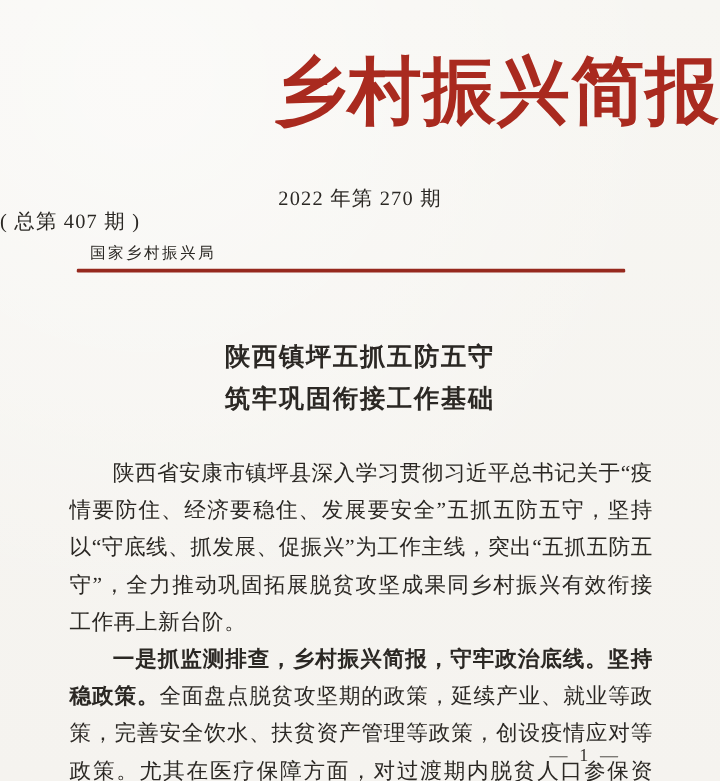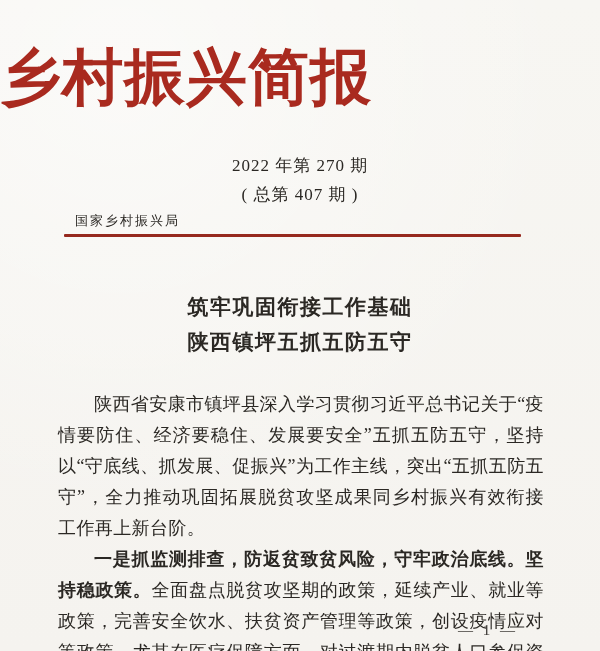--- a/index.html
+++ b/index.html
@@ -16,37 +16,37 @@
       radial-gradient(circle at 20% 10%, rgba(255,255,255,0.5), rgba(255,255,255,0) 60%),
       linear-gradient(180deg, #f7f6f2 0%, #f5f3ef 100%);
     font-family: "Liberation Serif", "DejaVu Serif", serif;
     color: var(--ink, #26231f);
     overflow: hidden;
     box-sizing: border-box;
   }
   .masthead {
     margin: 0;
     padding-top: 44px;
-    text-align: left;
+    text-align: right;
     font-size: 61px;
     line-height: 68px;
     font-weight: 900;
     letter-spacing: 1px;
     color: var(--masthead-red, #a92a1f);
   }
   .issue-no {
     margin-top: 44px;
     text-align: center;
     font-size: 17px;
     line-height: 19px;
     letter-spacing: 1px;
   }
   .issue-total {
-    margin-top: 10px;
-    text-align: center;
+    margin-top: 0;
+    text-align: left;
     font-size: 17px;
     line-height: 19px;
     letter-spacing: 1px;
   }
   .header-row {
     display: flex;
     justify-content: space-between;
     align-items: flex-end;
     margin: 7px 80px 0 75px;
     font-size: 13px;
@@ -111,24 +111,24 @@
 
   <div class="issue-total">( 总第 407 期 )</div>
 
   <div class="header-row">
     <span class="issuer">国家乡村振兴局</span>
   </div>
 
   <div class="red-rule"></div>
 
   <h2 class="article-title">
+    <span class="title-line">陕西镇坪五抓五防五守</span>
     <span class="title-line">筑牢巩固衔接工作基础</span>
-    <span class="title-line">陕西镇坪五抓五防五守</span>
   </h2>
 
   <div class="body-text">
     <p><span>陕西省安康市镇坪县深入学习贯彻习近平总书记关于“疫情要防住、经济要稳住、发展要安全”五抓五防五守，坚持以“守底线、抓发展、促振兴”为工作主线，突出“五抓五防五守”，全力推动巩固拓展脱贫攻坚成果同乡村振兴有效衔接工作再上新台阶。</span></p>
-    <p><span class="seg-hei">一是抓监测排查，防返贫致贫风险，守牢政治底线。</span><span class="seg-kai">坚持稳政策。</span><span>全面盘点脱贫攻坚期的政策，延续产业、就业等政策，完善安全饮水、扶贫资产管理等政策，创设疫情应对等政策。尤其在医疗保障方面，对过渡期内脱贫人口参保资助、大病保险、医疗救助等</span></p>
+    <p><span class="seg-hei">一是抓监测排查，乡村振兴简报，守牢政治底线。</span><span class="seg-kai">坚持稳政策。</span><span>全面盘点脱贫攻坚期的政策，延续产业、就业等政策，完善安全饮水、扶贫资产管理等政策，创设疫情应对等政策。尤其在医疗保障方面，对过渡期内脱贫人口参保资助、大病保险、医疗救助等</span></p>
   </div>
 
   <div class="page-number">— 1 —</div>
 
 </div>
 
 </body></html>

